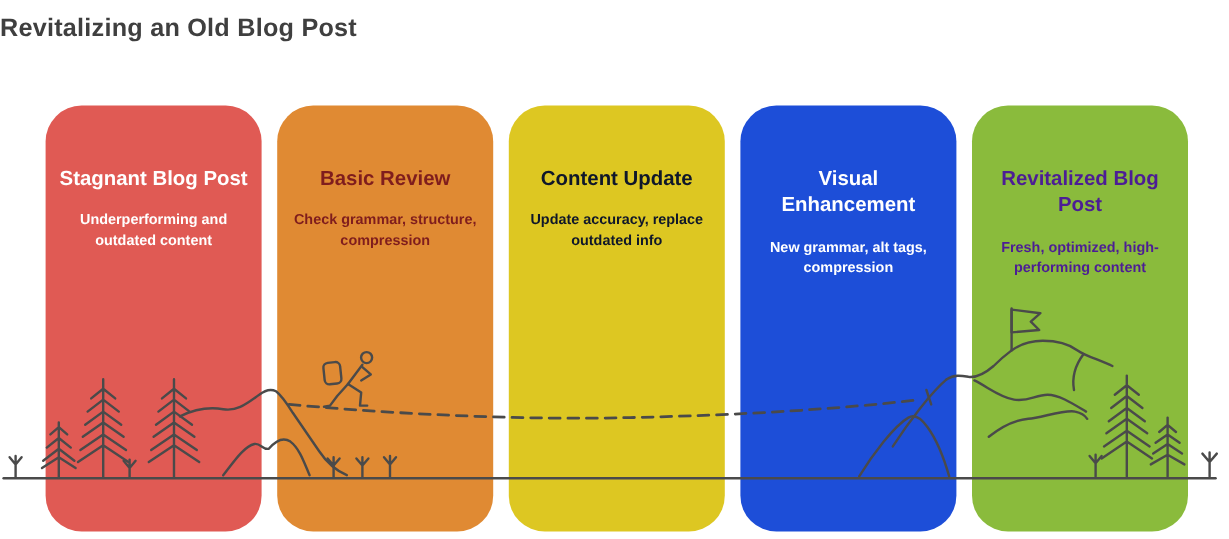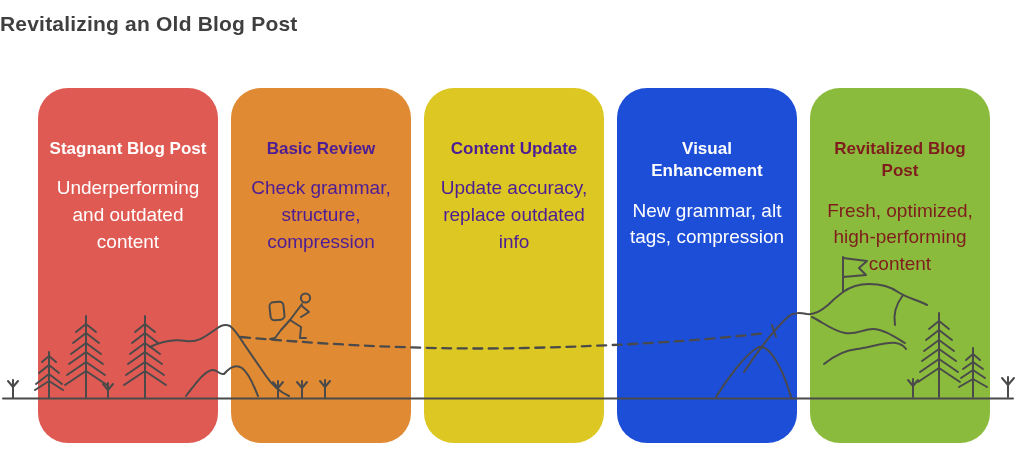--- a/index.html
+++ b/index.html
@@ -37,22 +37,22 @@
     flex: 0 0 auto;
   }
   .card h2 {
     margin: 0;
     font-size: 17px;
     font-weight: 700;
     line-height: 1.32;
   }
   .card p {
     margin: 15px 0 0;
-    font-size: 19px;
-    font-weight: 400;
+    font-size: 12px;
+    font-weight: 700;
     line-height: 1.4;
   }
   .scenery {
     position: absolute;
     inset: 0;
     width: 1024px; height: 449px;
     pointer-events: none;
   }
   .scenery path, .scenery circle, .scenery rect {
     fill: none;
@@ -67,36 +67,36 @@
 <body style="--ink: #4a4a4a; --title-color: #3f3f3f; background: rgb(255, 255, 255);">
 
 <h1 class="page-title">Revitalizing an Old Blog Post</h1>
 
 <section class="steps-row">
   <div class="card" style="background: rgb(224, 90, 84); color: rgb(255, 255, 255);">
     <h2>Stagnant Blog Post</h2>
     <p>Underperforming and outdated content</p>
   </div>
 
-  <div class="card" style="background: rgb(224, 138, 51); color: #4c1d95;">
+  <div class="card" style="background: rgb(224, 138, 51); color: #7f1d1d;">
     <h2>Basic Review</h2>
     <p>Check grammar, structure, compression</p>
   </div>
 
-  <div class="card" style="background: rgb(221, 199, 34); color: #4c1d95;">
+  <div class="card" style="background: rgb(221, 199, 34); color: #0f172a;">
     <h2>Content Update</h2>
     <p>Update accuracy, replace outdated info</p>
   </div>
 
   <div class="card" style="background: #1d4ed8; color: rgb(255, 255, 255);">
     <h2>Visual Enhancement</h2>
     <p>New grammar, alt tags, compression</p>
   </div>
 
-  <div class="card" style="background: rgb(138, 187, 60); color: #7f1d1d;">
+  <div class="card" style="background: rgb(138, 187, 60); color: #4c1d95;">
     <h2>Revitalized Blog Post</h2>
     <p>Fresh, optimized, high-performing content</p>
   </div>
 </section>
 
 <svg class="scenery" viewBox="0 0 1024 449" aria-hidden="true">
 
   <path d="M3 398.5 H1013"></path>
 
   <g>

